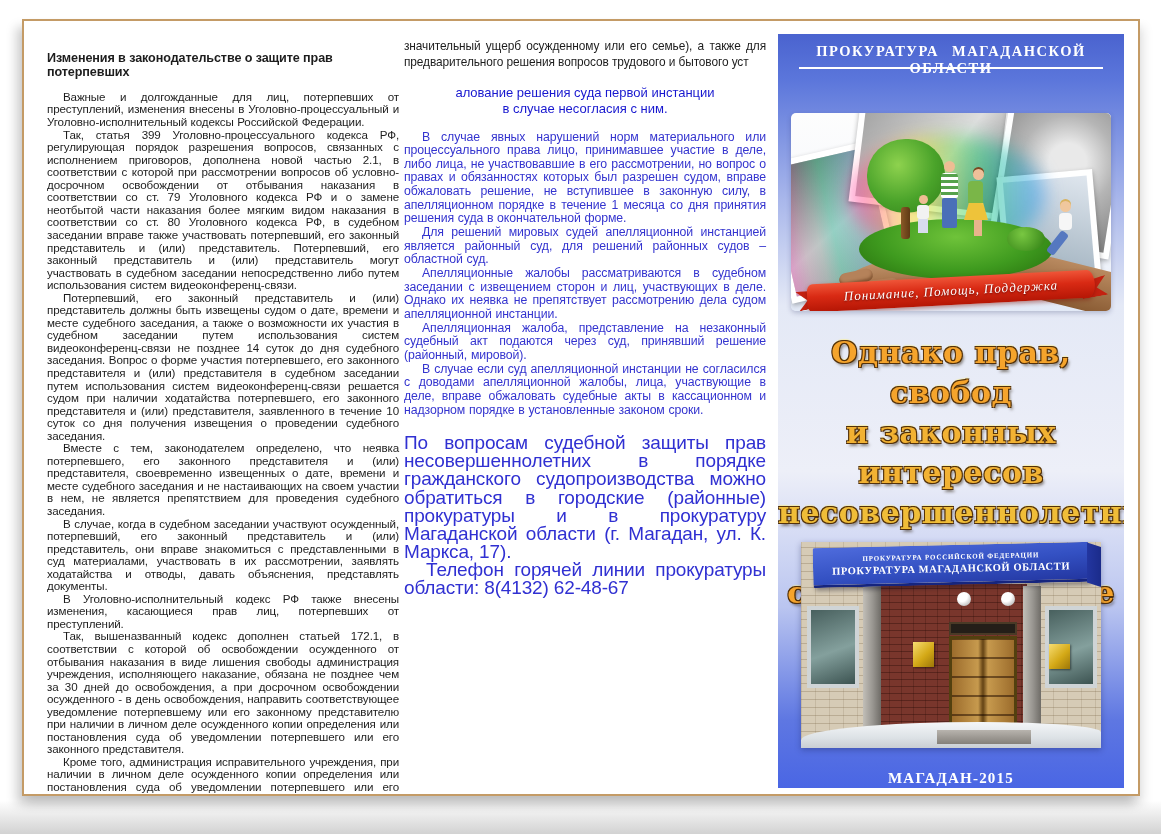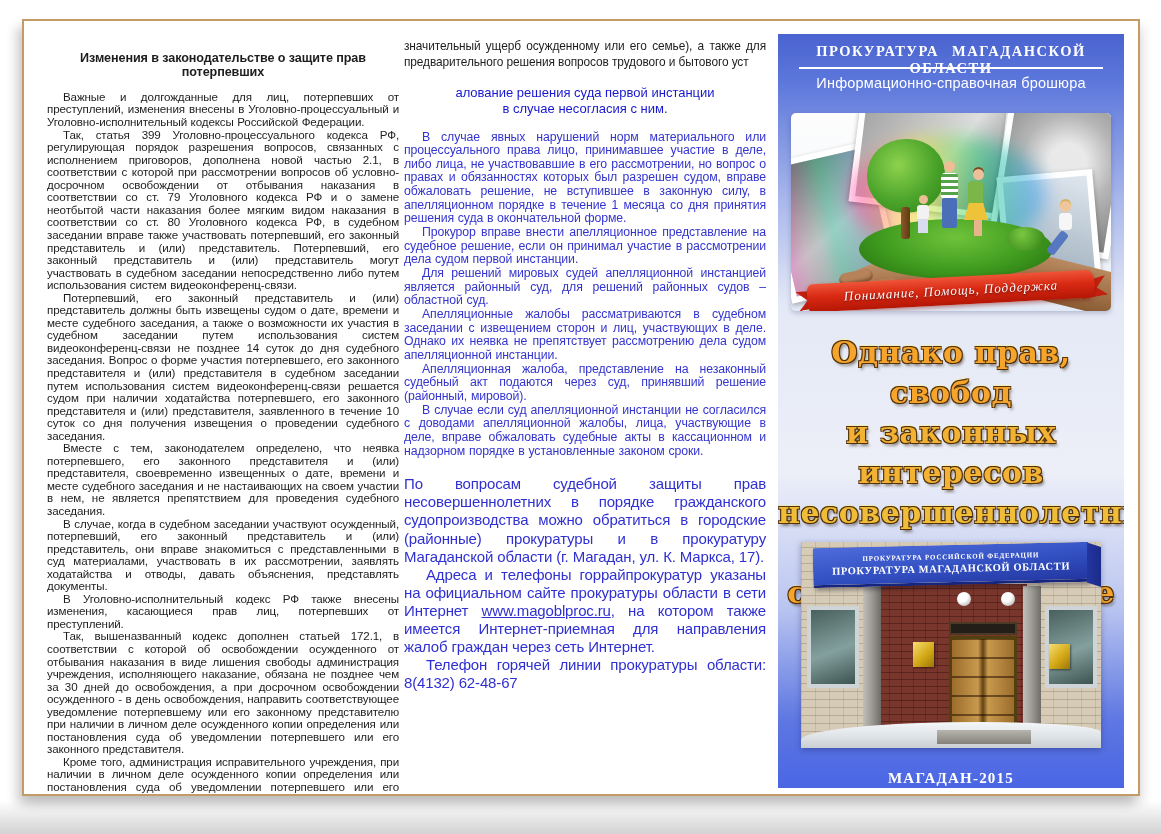--- a/index.html
+++ b/index.html
@@ -8,35 +8,35 @@
          background:linear-gradient(180deg,#ffffff 0%,#ffffff 96%,#d2d2d2 100%); }
   .stage { position:relative; width:1161px; height:834px; }
 
   
   .page { position:absolute; left:22px; top:19px; width:1118px; height:777px;
           background:#ffffff; border:2px solid #c49b66; overflow:hidden;
           box-shadow:-6px 8px 10px rgba(0,0,0,.18), 4px 8px 10px rgba(0,0,0,.10); }
 
   
   .col-left { position:absolute; left:23px; top:30px; width:352px; color:#1d1d1d; }
-  .col-left h2 { font-size:12.6px; line-height:1.15; text-align:center; font-weight:bold;
+  .col-left h2 { font-size:12.6px; line-height:1.15; font-weight:bold;
                  margin-bottom:11px; letter-spacing:-.1px; }
   .body-p { font-size:11.6px; line-height:12.55px; text-align:justify; text-indent:16px;
             letter-spacing:-.12px; word-spacing:.4px; }
 
   
   .col-mid { position:absolute; left:380px; top:17px; width:362px; }
   .cont-p { color:#1d1d1d; font-size:11.9px; line-height:16px; text-align:justify;
             letter-spacing:-.1px; }
   .mid-heading { color:#1717cf; font-size:13px; line-height:1.25; text-align:center;
                  font-weight:normal; margin:15px 0 13px; }
   .blue-paras .body-p { color:#3434cf; font-size:12.3px; line-height:13.65px; text-indent:18px;
                         letter-spacing:-.1px; }
   .outreach { margin-top:17px; }
-  .outreach p { color:#3030d2; font-size:15px; line-height:18.1px; text-align:justify;
+  .outreach p { color:#3030d2; font-size:19px; line-height:18.1px; text-align:justify;
                 letter-spacing:-.15px; }
   .outreach p.indent { text-indent:22px; }
   .outreach a { color:#3030d2; text-decoration:underline; cursor:pointer; }
 
   
   .panel { position:absolute; left:754px; top:13px; width:346px; height:754px; overflow:hidden;
            background:linear-gradient(180deg,#4a63cf 0%,#5b76db 6%,#a9b7eb 22%,#e4e9f6 36%,
                         #edeff8 58%,#bac5f0 76%,#5e77e2 91%,#4a66e4 100%); }
   .org-header { position:absolute; top:9px; width:100%; text-align:center; color:#ffffff;
                 font-family:"Liberation Serif", serif; font-weight:bold; font-size:14.5px;
@@ -201,37 +201,34 @@
     </div>
 
     <div class="col-mid">
       <p class="cont-p">значительный ущерб осужденному или его семье), а также  для предварительного  решения  вопросов  трудового  и бытового  уст</p>
       <h3 class="mid-heading">
         <span>алование  решения суда первой  инстанции</span><br>
         <span>в случае  несогласия  с ним.</span>
       </h3>
       <div class="blue-paras">
           <p class="body-p">В случае явных нарушений норм материального или процессуального права лицо, принимавшее участие в деле, либо лица, не участвовавшие в его рассмотрении, но вопрос о правах и обязанностях которых был разрешен судом, вправе обжаловать решение, не вступившее в законную силу, в апелляционном порядке в течение 1 месяца со дня принятия решения суда в окончательной форме.</p>
-          <p class="body-p">Прокурор вправе внести апелляционное представление на судебное решение, если он принимал участие в рассмотрении дела судом первой инстанции.</p>
           <p class="body-p">Для решений мировых судей апелляционной инстанцией является районный суд, для решений районных судов – областной суд.</p>
           <p class="body-p">Апелляционные жалобы рассматриваются в судебном заседании с извещением сторон и лиц, участвующих в деле. Однако их неявка не препятствует рассмотрению дела судом апелляционной инстанции.</p>
           <p class="body-p">Апелляционная жалоба, представление на незаконный судебный акт подаются через суд, принявший решение (районный, мировой).</p>
           <p class="body-p">В случае если суд апелляционной инстанции не согласился с доводами апелляционной жалобы, лица, участвующие в деле, вправе обжаловать судебные акты в кассационном и надзорном порядке в установленные законом сроки.</p>
         </div>
       <div class="outreach">
         <p>По вопросам судебной защиты прав несовершеннолетних в порядке гражданского судопроизводства можно обратиться в городские (районные) прокуратуры и в прокуратуру Магаданской области (г. Магадан, ул. К. Маркса, 17).</p>
-        <p class="indent"><span>Адреса и телефоны горрайпрокуратур указаны на официальном сайте прокуратуры области в сети Интернет </span><a class="link">www.magoblproc.ru</a><span>, на котором также имеется Интернет-приемная для направления жалоб граждан через сеть Интернет.</span></p>
         <p class="indent">Телефон горячей линии прокуратуры области: 8(4132) 62-48-67</p>
       </div>
     </div>
 
     <div class="panel">
       <div class="org-header">ПРОКУРАТУРА  МАГАДАНСКОЙ  ОБЛАСТИ</div>
       <div class="org-divider"></div>
-      <div class="panel-subtitle">Информационно-справочная брошюра</div>
 
       <div class="collage">
         <div class="polaroid pol-a">
             <div class="ph"></div>
           </div>
         <div class="polaroid pol-b">
             <div class="ph"></div>
           </div>
         <div class="polaroid pol-c">
             <div class="ph"></div>

